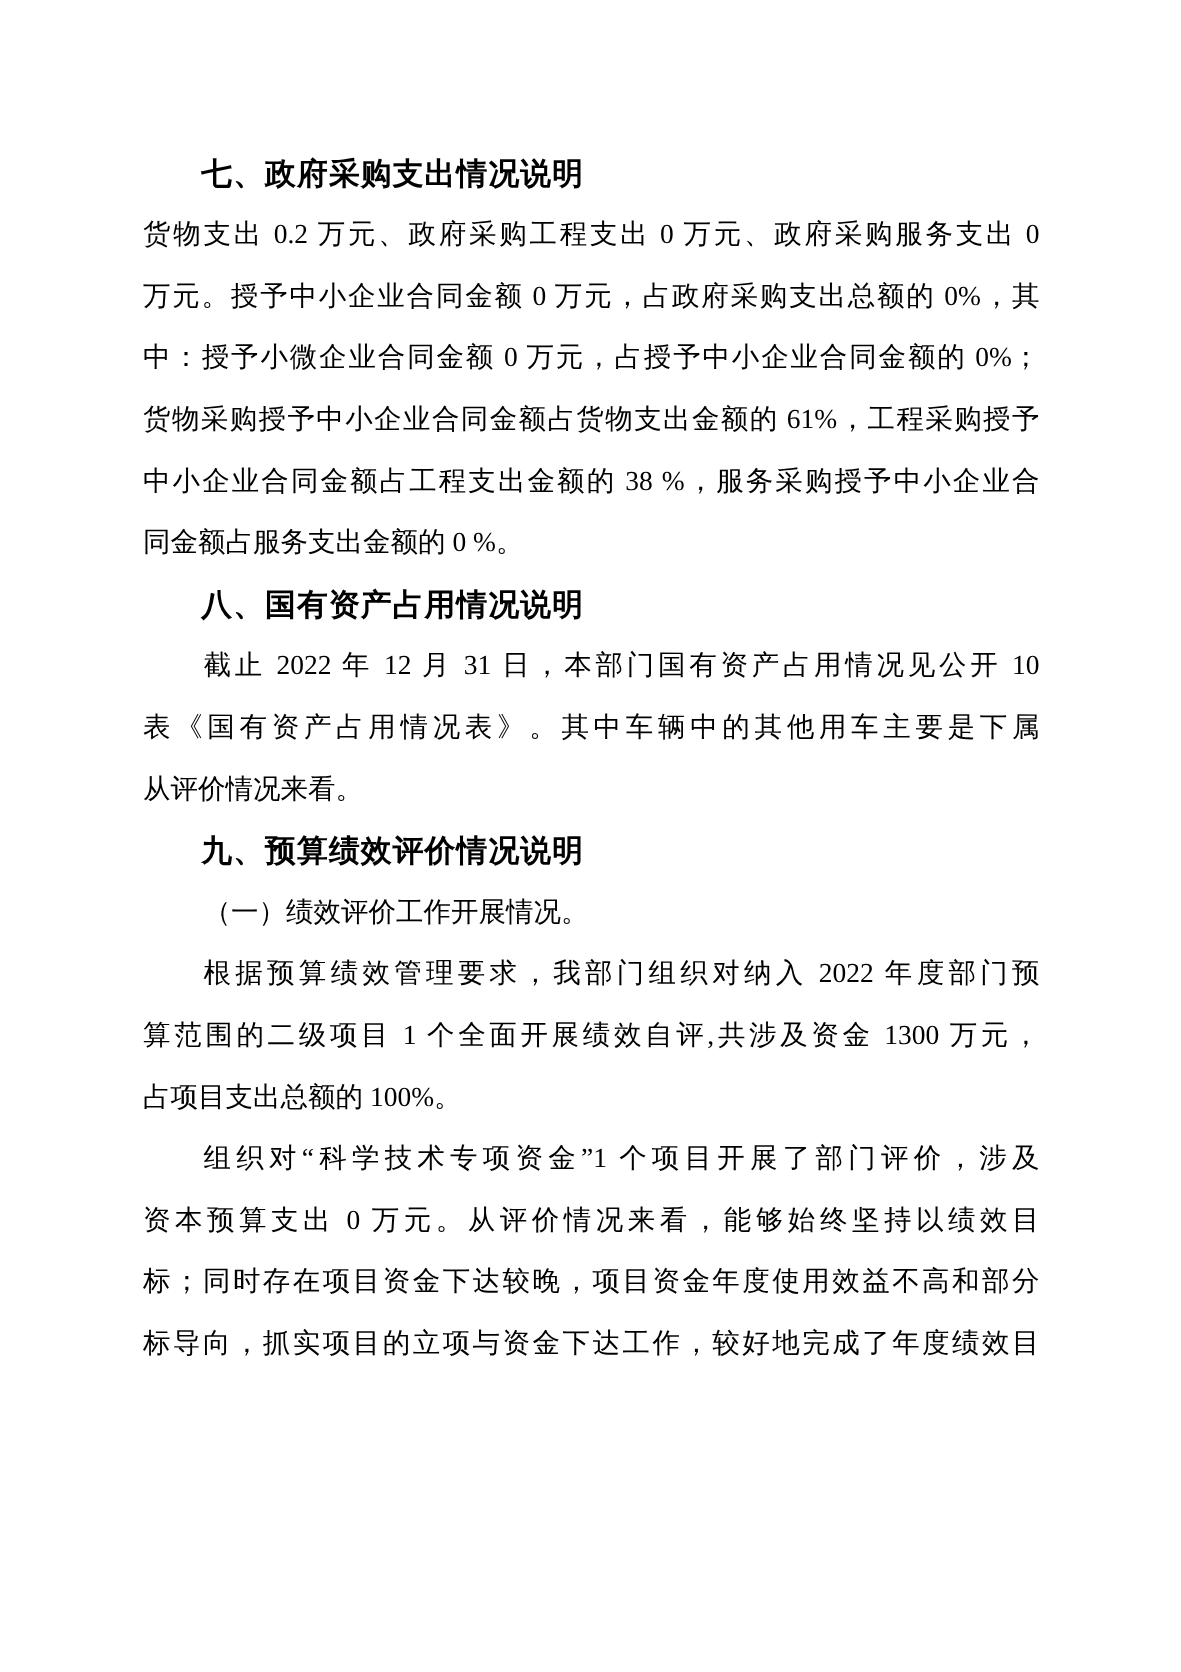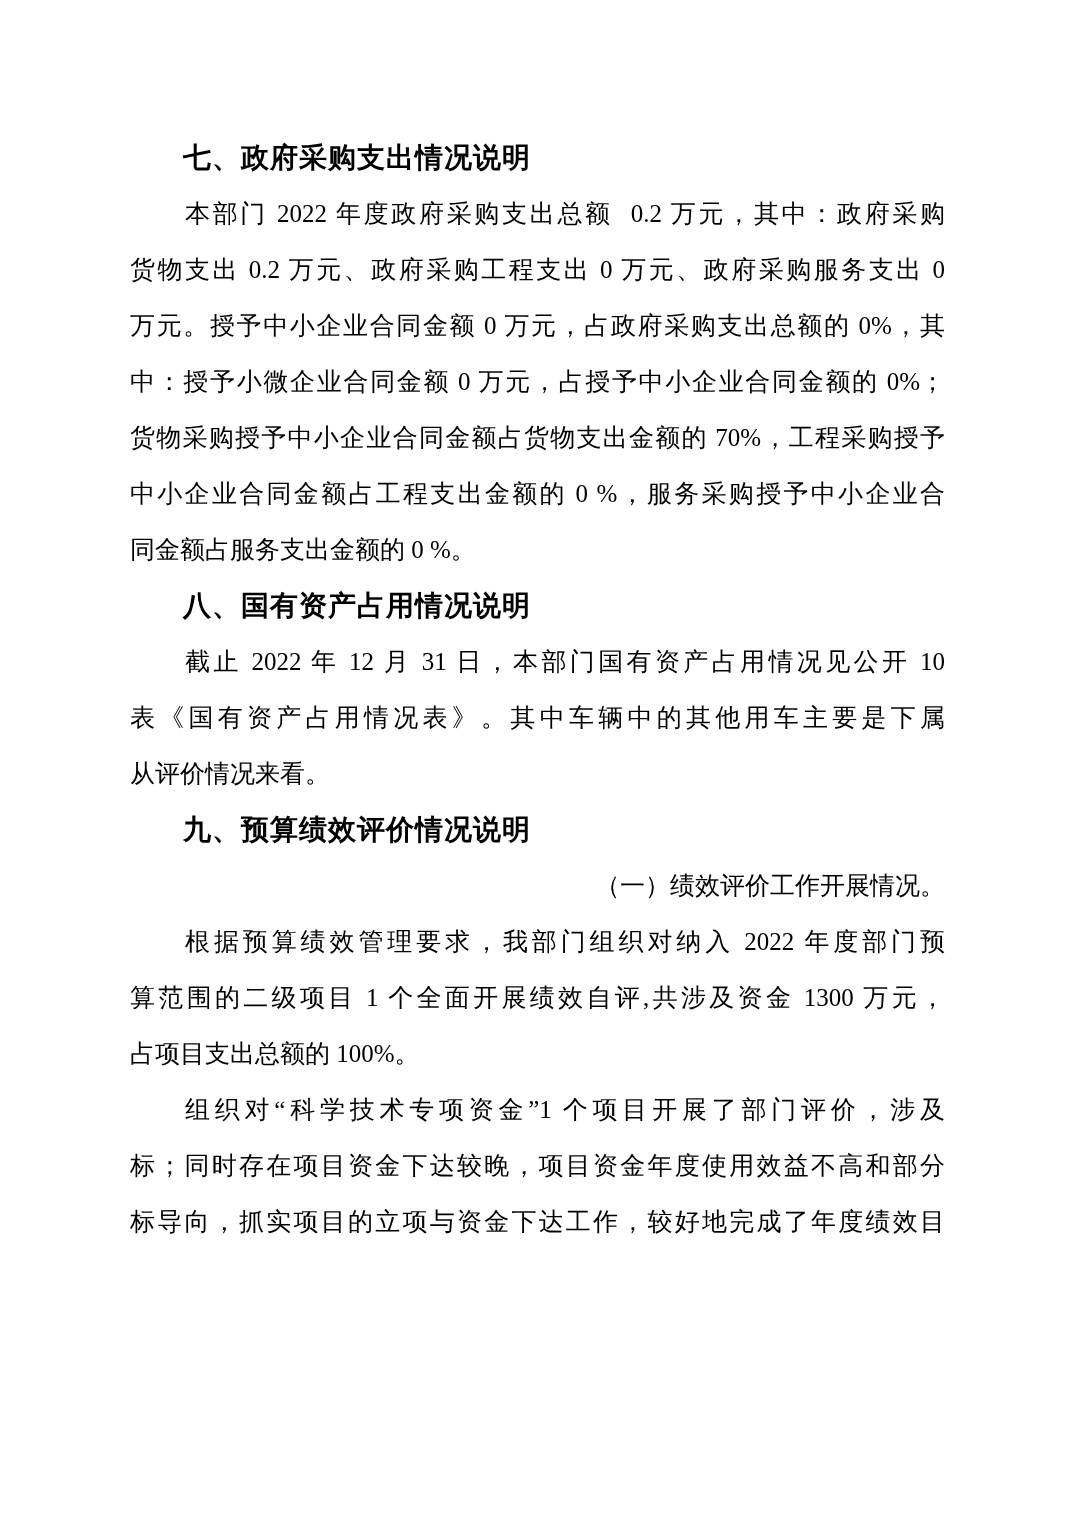--- a/index.html
+++ b/index.html
@@ -43,50 +43,50 @@
     font-weight: 700;
     font-size: 28px;
     letter-spacing: 1px;
     text-align: left;
     overflow: hidden;
   }
   .subheading {
     height: 56px;
     line-height: 56px;
     text-indent: 55px;
-    text-align: right;
+    text-align: left;
     overflow: hidden;
   }
 </style>
 </head>
 <body>
 
 <div class="page">
 
   <div class="heading">七、政府采购支出情况说明</div>
 
-  <div class="line first">本部门 2022 年度政府采购支出总额&nbsp; 0.2 万元，其中：政府采购</div>
   <div class="line">货物支出 0.2 万元、政府采购工程支出 0 万元、政府采购服务支出 0</div>
   <div class="line">万元。授予中小企业合同金额 0 万元，占政府采购支出总额的 0%，其</div>
   <div class="line">中：授予小微企业合同金额 0 万元，占授予中小企业合同金额的 0%；</div>
-  <div class="line">货物采购授予中小企业合同金额占货物支出金额的 70%，工程采购授予</div>
-  <div class="line">中小企业合同金额占工程支出金额的 0 %，服务采购授予中小企业合</div>
+  <div class="line">货物采购授予中小企业合同金额占货物支出金额的 61%，工程采购授予</div>
+  <div class="line">中小企业合同金额占工程支出金额的 38 %，服务采购授予中小企业合</div>
   <div class="line plain">同金额占服务支出金额的 0 %。</div>
 
   <div class="heading">八、国有资产占用情况说明</div>
 
   <div class="line first">截止 2022 年 12 月 31 日，本部门国有资产占用情况见公开 10</div>
   <div class="line">表《国有资产占用情况表》。其中车辆中的其他用车主要是下属</div>
   <div class="line plain">从评价情况来看。</div>
 
   <div class="heading">九、预算绩效评价情况说明</div>
 
   <div class="subheading">（一）绩效评价工作开展情况。</div>
 
   <div class="line first">根据预算绩效管理要求，我部门组织对纳入 2022 年度部门预</div>
   <div class="line">算范围的二级项目 1 个全面开展绩效自评,共涉及资金 1300 万元，</div>
   <div class="line plain">占项目支出总额的 100%。</div>
 
   <div class="line first">组织对“科学技术专项资金”1 个项目开展了部门评价，涉及</div>
+  <div class="line">资本预算支出 0 万元。从评价情况来看，能够始终坚持以绩效目</div>
   <div class="line">标；同时存在项目资金下达较晚，项目资金年度使用效益不高和部分</div>
   <div class="line">标导向，抓实项目的立项与资金下达工作，较好地完成了年度绩效目</div>
 
 </div>
 
 </body></html>

